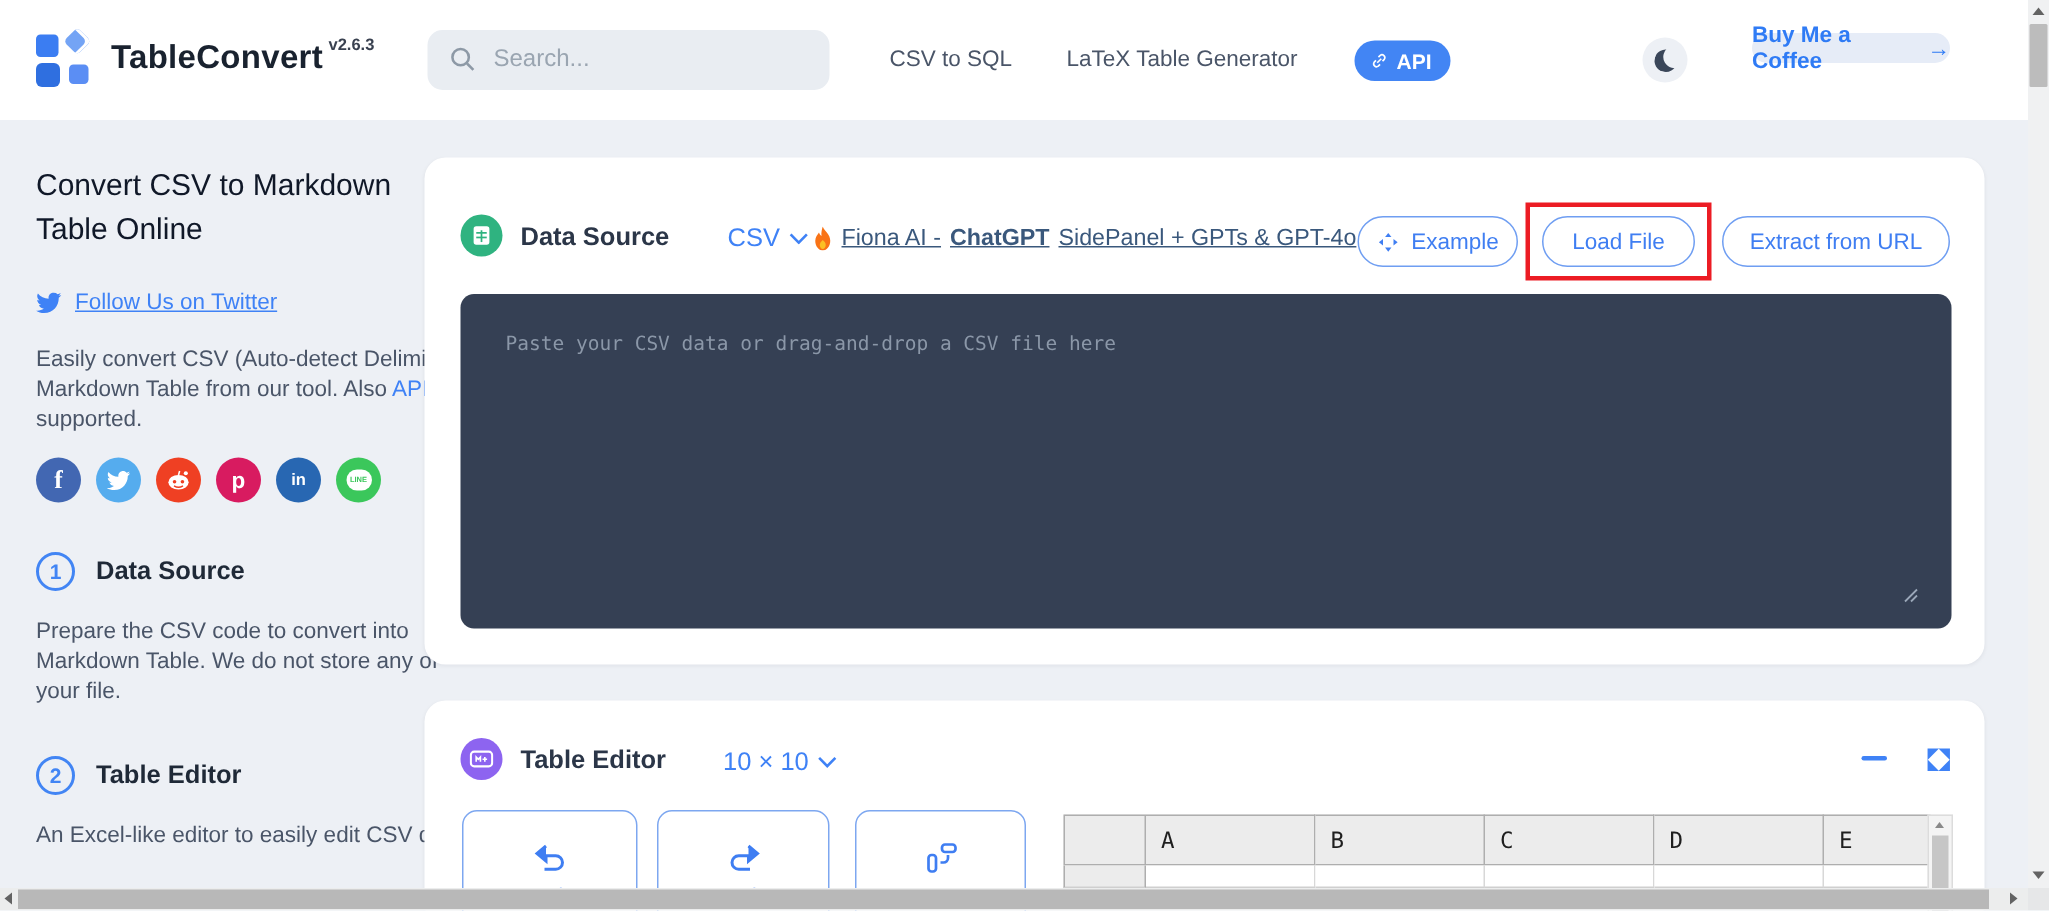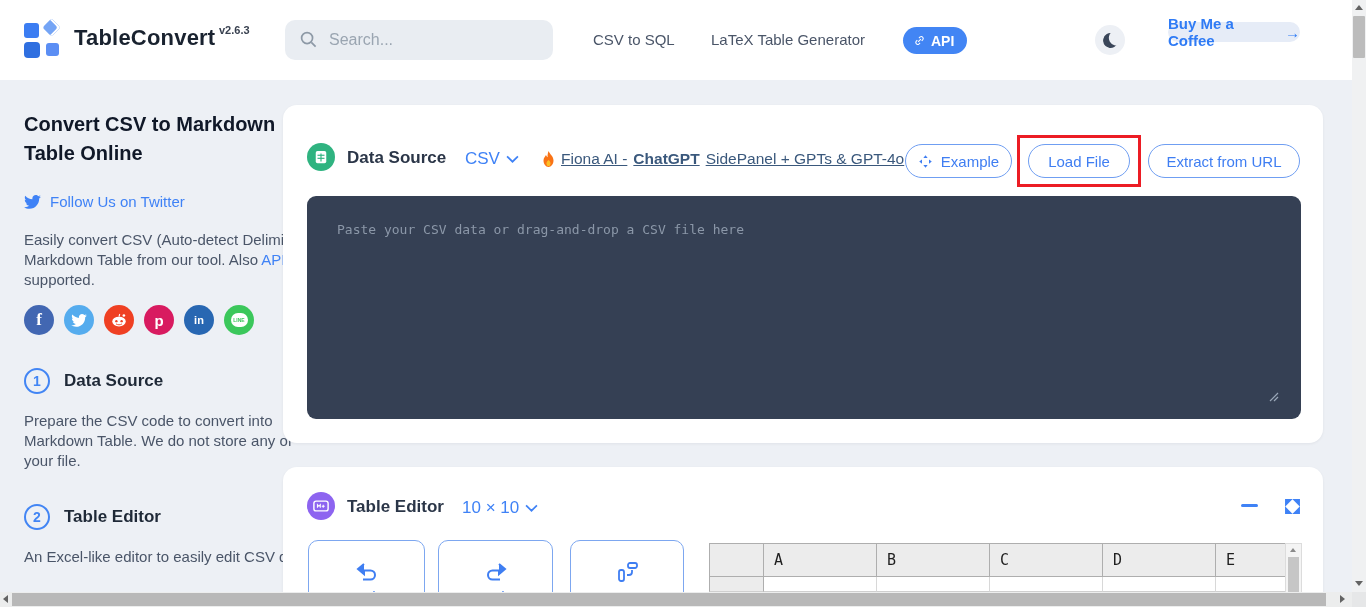--- a/index.html
+++ b/index.html
@@ -21,22 +21,22 @@
   .search input::placeholder { color:#9aa5b1; }
   .nav-link { position:absolute; top:31px; font-size:15px; color:#4a5568; cursor:pointer; white-space:nowrap; }
   .nav-link.l1 { left:593px; } .nav-link.l2 { left:711px; }
   .api-btn { position:absolute; left:903px; top:27px; height:27px; padding:0 13px 0 10px; background:#4285f4; border-radius:14px; color:#fff; font-size:14px; font-weight:700; display:flex; align-items:center; gap:5px; }
   .moon-btn { position:absolute; left:1095px; top:25px; width:30px; height:30px; border-radius:50%; background:#edf0f5; display:flex; align-items:center; justify-content:center; }
   .moon { width:15px; height:15px; border-radius:50%; box-shadow:inset 5px -4px 0 0 #3a4659; transform:rotate(15deg); }
   .coffee-btn { position:absolute; left:1168px; top:22px; width:132px; height:20px; background:#e6ecf7; border-radius:18px; display:flex; align-items:center; justify-content:center; gap:7px; color:#2f7bf5; font-size:15px; font-weight:700; }
 
   
   .sidebar { position:absolute; left:24px; top:110px; width:1000px; z-index:1; }
-  .side-title { width:268px; font-size:20px; line-height:29px; font-weight:700; color:#101828; }
-  .tw-row { position:absolute; left:0; top:83px; display:flex; align-items:center; gap:9px; color:#3f82f6; font-size:15px; white-space:nowrap; }
+  .side-title { width:268px; font-size:20px; line-height:29px; font-weight:400; color:#101828; }
+  .tw-row { position:absolute; left:0; top:83px; display:flex; align-items:center; gap:9px; color:#3f82f6; font-size:15px; white-space:nowrap;text-decoration:underline; }
   .intro { position:absolute; left:0; top:120px; font-size:15px; line-height:20px; color:#4a5568; }
   .intro div { white-space:nowrap; }
   .intro a { color:#3f82f6; text-decoration:none; }
   .socials { position:absolute; left:0; top:195px; display:flex; gap:10px; }
   .soc { width:30px; height:30px; border-radius:50%; display:flex; align-items:center; justify-content:center; color:#fff; }
   .soc.fb { background:#4267b2; font-family:"Liberation Serif",serif; font-weight:700; font-size:17px; }
   .soc.tw2 { background:#55acee; }
   .soc.rd { background:#ef4023; }
   .soc.pi { background:#d81b60; font-weight:700; font-size:15px; }
   .soc.li { background:#2867b2; font-weight:700; font-size:11px; }
@@ -51,21 +51,21 @@
   .sdesc1 { top:301px; } .sdesc2 { top:437px; }
 
   
   .card { position:absolute; left:283px; width:1040px; background:#fff; border-radius:14px; box-shadow:0 1px 3px rgba(16,24,40,.06); z-index:2; }
   .card1 { top:105px; height:338px; }
   .card2 { top:467px; height:160px; border-bottom-left-radius:0; border-bottom-right-radius:0; }
 
   .ds-icon { position:absolute; left:24px; top:38px; width:28px; height:28px; border-radius:50%; background:#2fb380; display:flex; align-items:center; justify-content:center; }
   .te-icon { position:absolute; left:24px; top:25px; width:28px; height:28px; border-radius:50%; background:#8d64f0; display:flex; align-items:center; justify-content:center; }
   .card-title { position:absolute; font-size:17px; font-weight:700; color:#2b3648; }
-  .sel { position:absolute; display:flex; align-items:center; gap:6px; color:#3f82f6; font-size:17px; cursor:pointer; white-space:nowrap; }
+  .sel { position:absolute; display:flex; align-items:center; gap:6px; color:#3f82f6; font-size:17px; cursor:pointer; white-space:nowrap;margin-left:20px; }
   .promo { position:absolute; left:259px; top:45px; display:flex; align-items:center; gap:6px; font-size:15.5px; color:#3a587c; text-decoration:underline; white-space:nowrap; }
   .promo b { font-weight:700; }
   .pill { position:absolute; top:39px; height:34px; border:1px solid #6f9ef2; border-radius:17px; background:#fff; color:#3f7ef2; font-size:15px; display:flex; align-items:center; justify-content:center; gap:8px; cursor:pointer; }
   .pill.example { left:622px; width:107px; }
   .pill.loadfile { left:745px; width:102px; }
   .pill.extract { left:865px; width:152px; }
   .redbox { position:absolute; left:734px; top:30px; width:124px; height:52px; border:3px solid #ec1c24; z-index:5; pointer-events:none; }
   .csv-area { position:absolute; left:24px; top:91px; width:994px; height:223px; background:#354054; border:none; border-radius:9px; resize:none; outline:none; padding:26px 30px; font-family:"DejaVu Sans Mono", monospace; font-size:13px; color:#cbd5e1; }
   .csv-area::placeholder { color:#8b97a8; }
   .resize-handle { position:absolute; left:984px; top:285px; pointer-events:none; }

